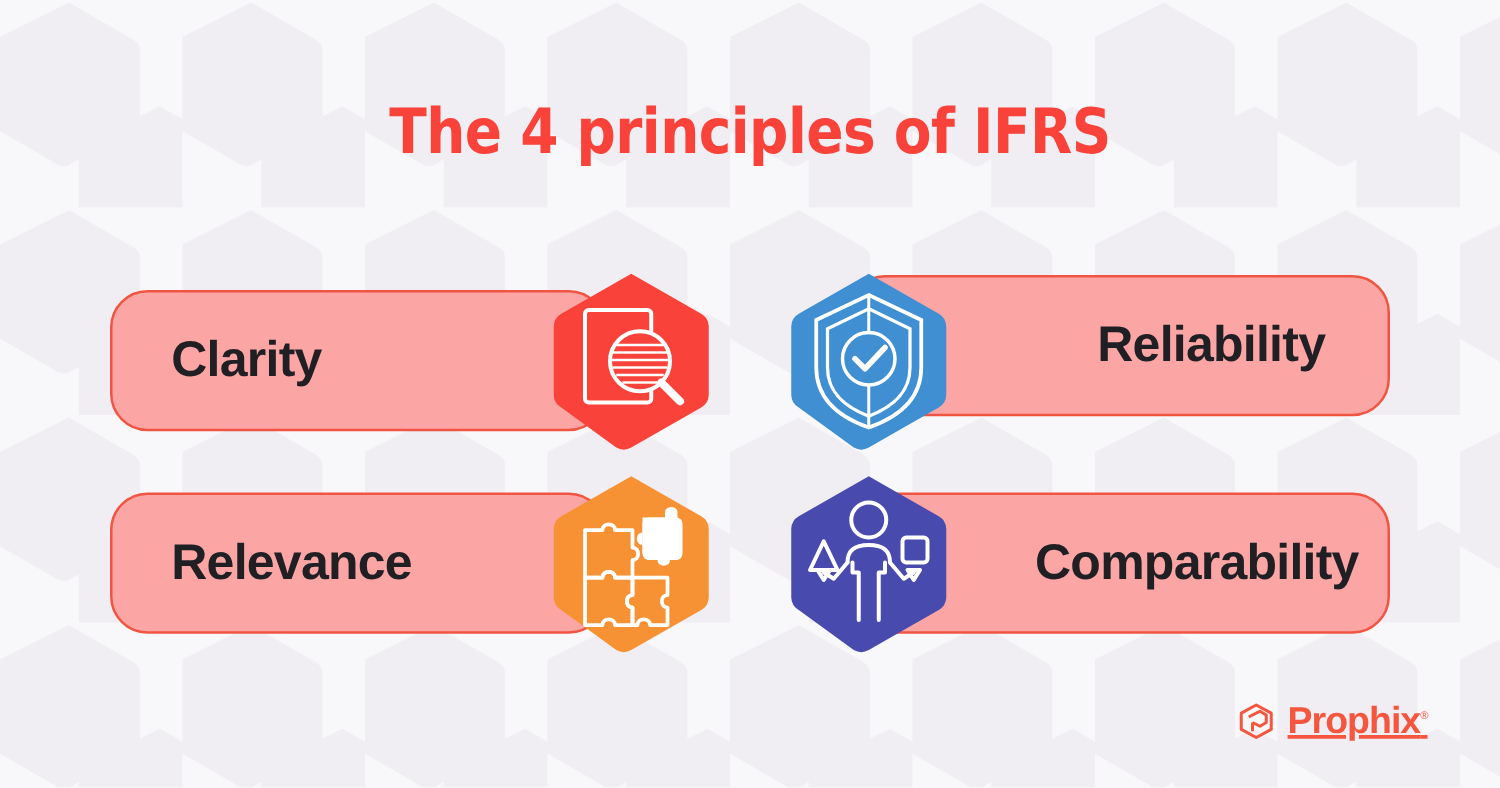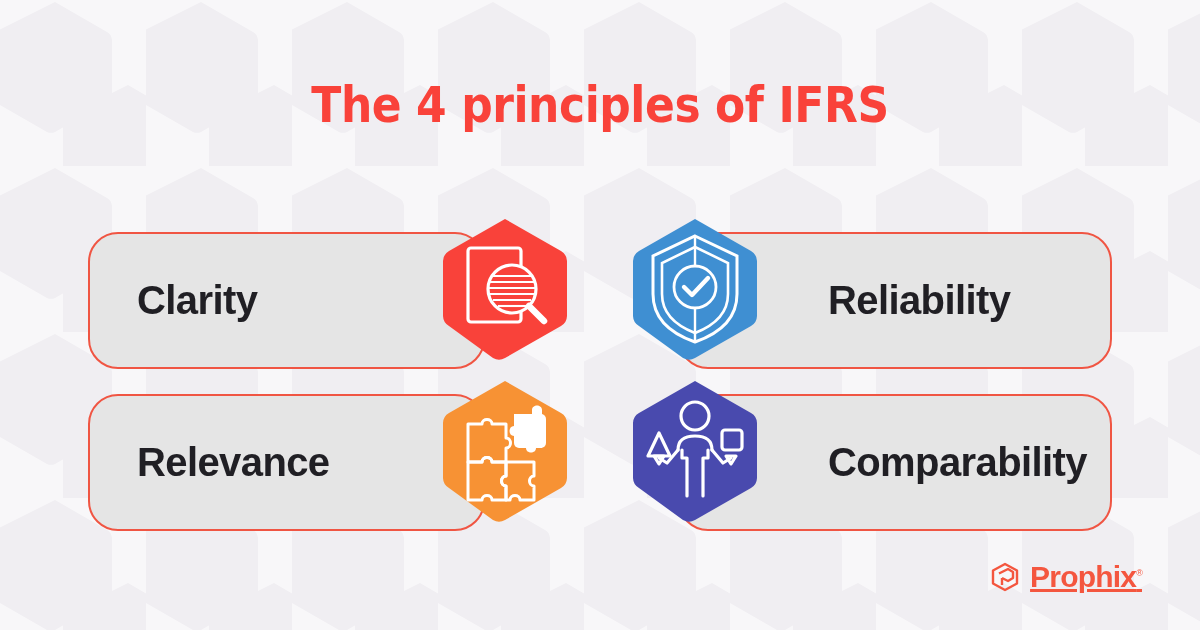--- a/index.html
+++ b/index.html
@@ -48,24 +48,24 @@
     color: #f9423a;
     font-family: "DejaVu Sans", sans-serif;
     transform: scaleX(0.88);
     transform-origin: center;
     white-space: nowrap;
   }
 
   
   .card {
     position: absolute;
-    height: 137px;
+    height: 113px;
     border: 2.5px solid #f05543;
     border-radius: 30px;
-    background: #e5e5e5;
+    background: #fca5a5;
     display: flex;
     align-items: center;
   }
 
   .card-label {
     font-size: 40px;
     font-weight: bold;
     color: #201f24;
     letter-spacing: -0.6px;
     white-space: nowrap;
@@ -75,21 +75,21 @@
   
   .card.icon-right { justify-content: flex-start; }
   .card.icon-right .card-label { margin-left: 47px; }
 
   
   .card.icon-left { justify-content: flex-start; }
   .card.icon-left .card-label { margin-left: 148px; }
 
   
   #card-clarity       { left: 88px;  top: 232px; width: 1024px; max-width: 397px; }
-  #card-reliability   { left: 678px; top: 232px; width: 434px; }
+  #card-reliability   { left: 678px; top: 220px; width: 434px; justify-content: center; }
   #card-relevance     { left: 88px;  top: 394px; width: 397px; }
   #card-comparability { left: 678px; top: 394px; width: 434px; }
 
   
   .hex-badge {
     position: absolute;
     width: 130px;
     height: 145px;
     z-index: 3;
   }

